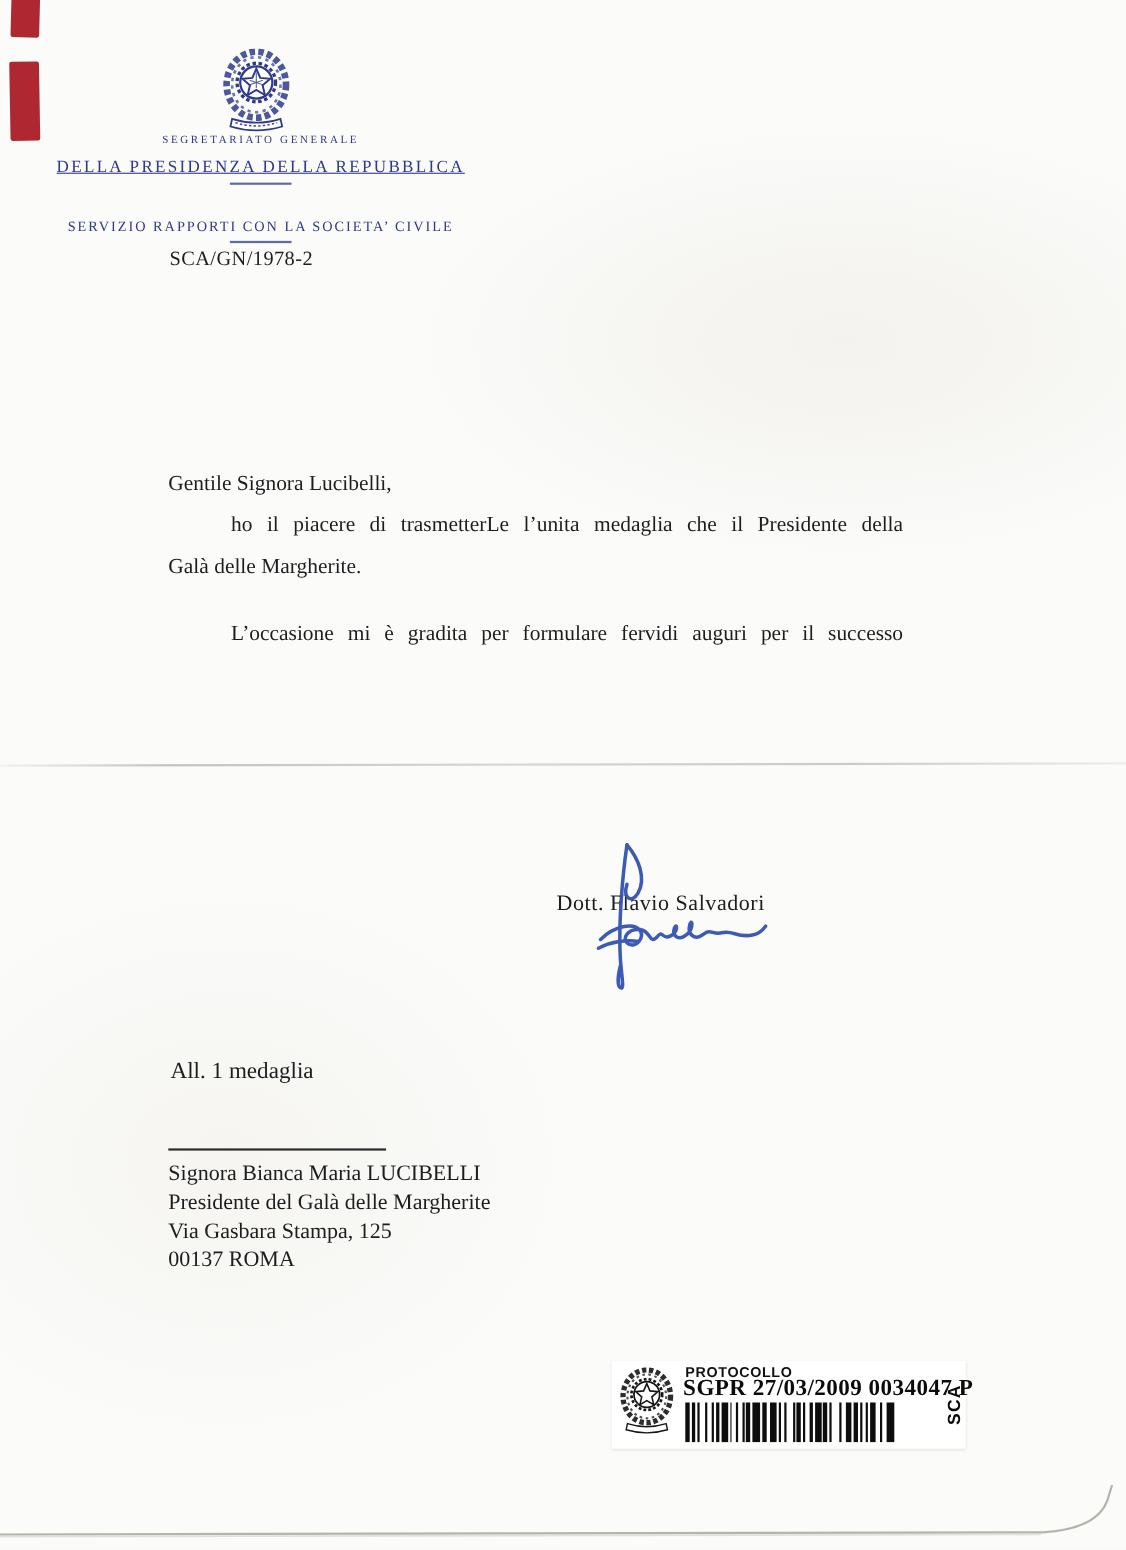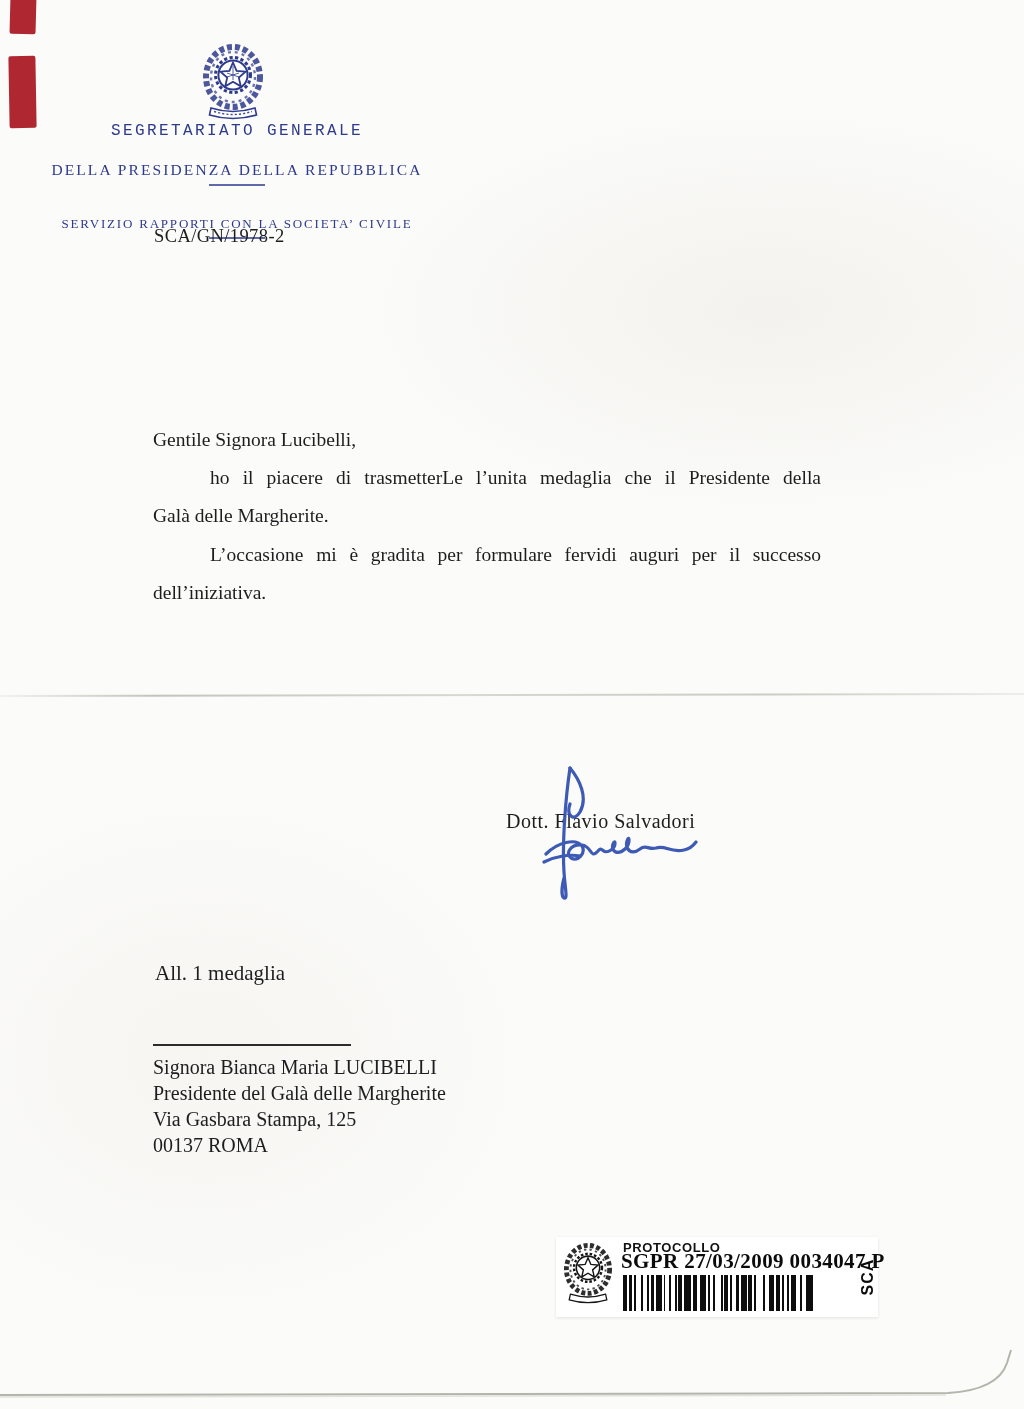--- a/index.html
+++ b/index.html
@@ -18,31 +18,31 @@
   
   .red-mark{position:absolute;background:#a8161f;border-radius:2px;opacity:.92;}
   .red-mark.m1{left:10px;top:-4px;width:26px;height:38px;transform:rotate(1.5deg);}
   .red-mark.m2{left:9px;top:56px;width:27px;height:72px;transform:rotate(-1deg);}
   
   .emblem-blue{position:absolute;left:201px;top:44px;}
   .letterhead{
     position:absolute;left:34px;top:122px;width:406px;
     text-align:center;color:#2e3a8c;
   }
-  .lh1{font-size:16px;letter-spacing:2.4px;margin-bottom:21px;font-family:Liberation Mono, monospace;}
-  .lh2{font-size:15.5px;letter-spacing:2.1px;}
+  .lh1{font-size:10px;letter-spacing:2.4px;margin-bottom:10px;}
+  .lh2{font-size:15.5px;letter-spacing:2.1px;text-decoration:underline;}
   .lh-rule{width:56px;height:2px;background:#2e3a8c;opacity:.75;margin:5px auto 4px auto;}
   .lh3{font-size:13px;letter-spacing:1.8px;margin-top:30px;}
   .lh4{font-size:12.5px;letter-spacing:1.7px;}
   .reference{position:absolute;left:154px;top:226px;font-size:18.5px;letter-spacing:.4px;}
   
   .body-block{position:absolute;left:153px;top:421px;width:668px;font-size:19.5px;line-height:38px;}
   .jline{text-align:justify;text-align-last:justify;}
   .indent{padding-left:57px;}
-  .para2{margin-top:1px;}
+  .para2{margin-top:23px;}
   
   .sig-name{position:absolute;left:506px;top:810px;font-size:20px;letter-spacing:.5px;}
   .sig-svg{position:absolute;left:518px;top:750px;}
   
   .enclosure{position:absolute;left:155px;top:961px;font-size:21px;}
   .recipient{position:absolute;left:153px;top:1044px;font-size:20px;line-height:26px;}
   .recipient-rule{width:198px;height:2px;background:#2c2c2e;margin-bottom:8px;}
   
   .crease{
     position:absolute;left:0;top:694px;width:100%;height:2px;
@@ -110,21 +110,20 @@
   <div class="reference">SCA/GN/1978-2</div>
 
   <div class="body-block">
     <div>Gentile Signora Lucibelli,</div>
     <div>
       <div class="jline indent">ho il piacere di trasmetterLe l’unita medaglia che il Presidente della</div>
       <div>Galà delle Margherite.</div>
     </div>
     <div class="para2">
       <div class="jline indent">L’occasione mi è gradita per formulare fervidi auguri per il successo</div>
-      <div>dell’iniziativa.</div>
     </div>
   </div>
 
   <div class="sig-name">Dott. Flavio Salvadori</div>
 
   <svg class="sig-svg" width="210" height="170" viewBox="0 0 210 170">
     <g fill="none" stroke="#2d4db0" stroke-width="3.2" stroke-linecap="round" stroke-linejoin="round" opacity=".92">
       <path d="M52 18 C48 45 44 90 46 122 C47 138 50 150 46 148 C43 146 44 136 46 128"></path>
       <path d="M52 18 C62 30 70 48 62 62 C56 72 48 66 52 54"></path>
       <path d="M28 104 C40 92 58 88 64 96 C68 103 60 112 53 108 C47 104 52 94 64 95 C74 96 72 110 80 101 C85 95 84 106 93 100 C99 96 97 88 95 94 C93 101 99 106 107 99 C113 93 111 84 109 91 C107 99 113 106 122 99 C128 94 130 100 138 98 C148 95 152 103 166 100 C172 99 175 96 178 92"></path>

